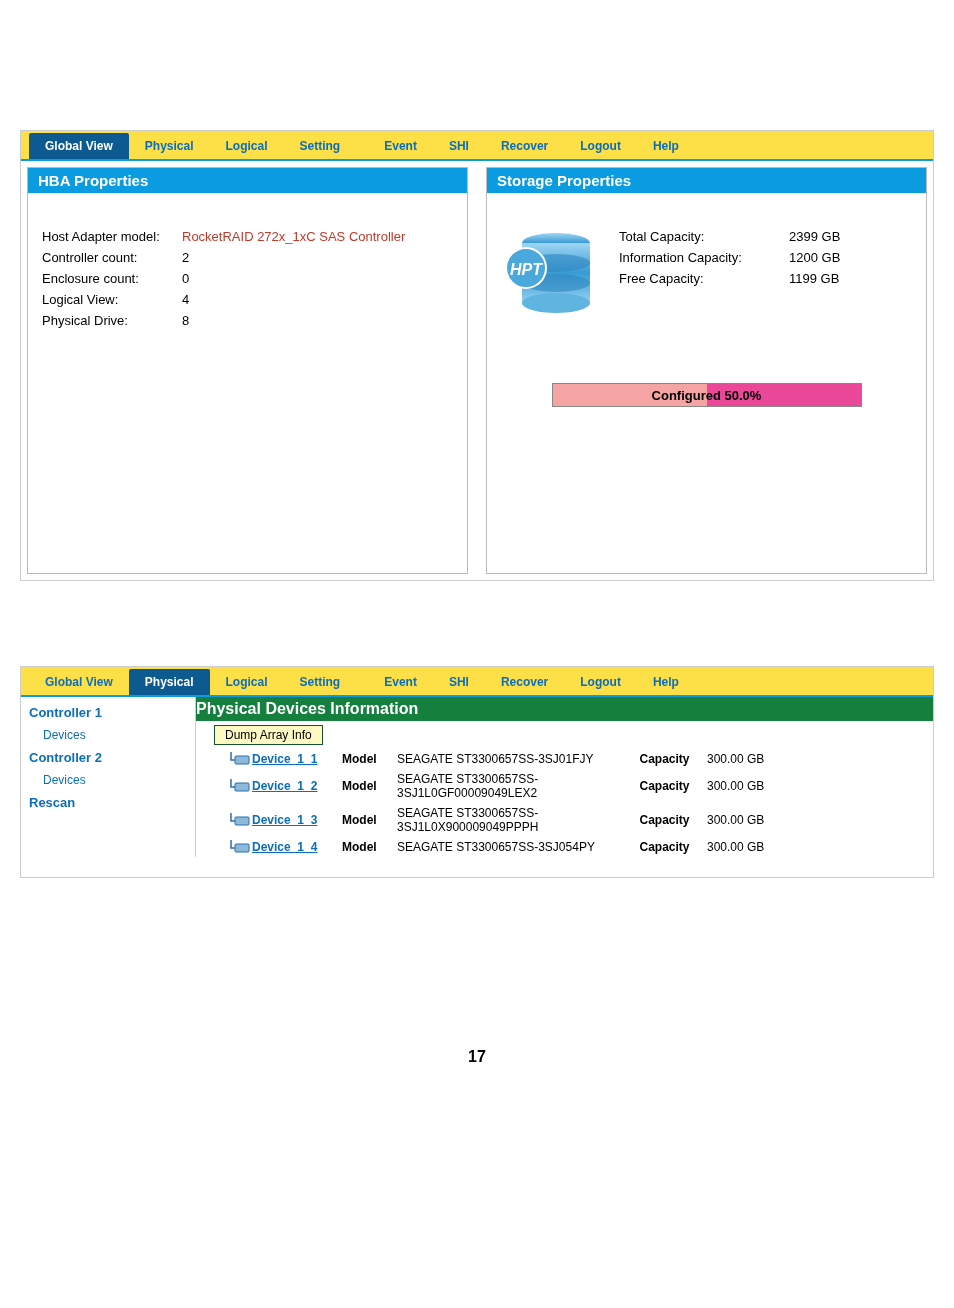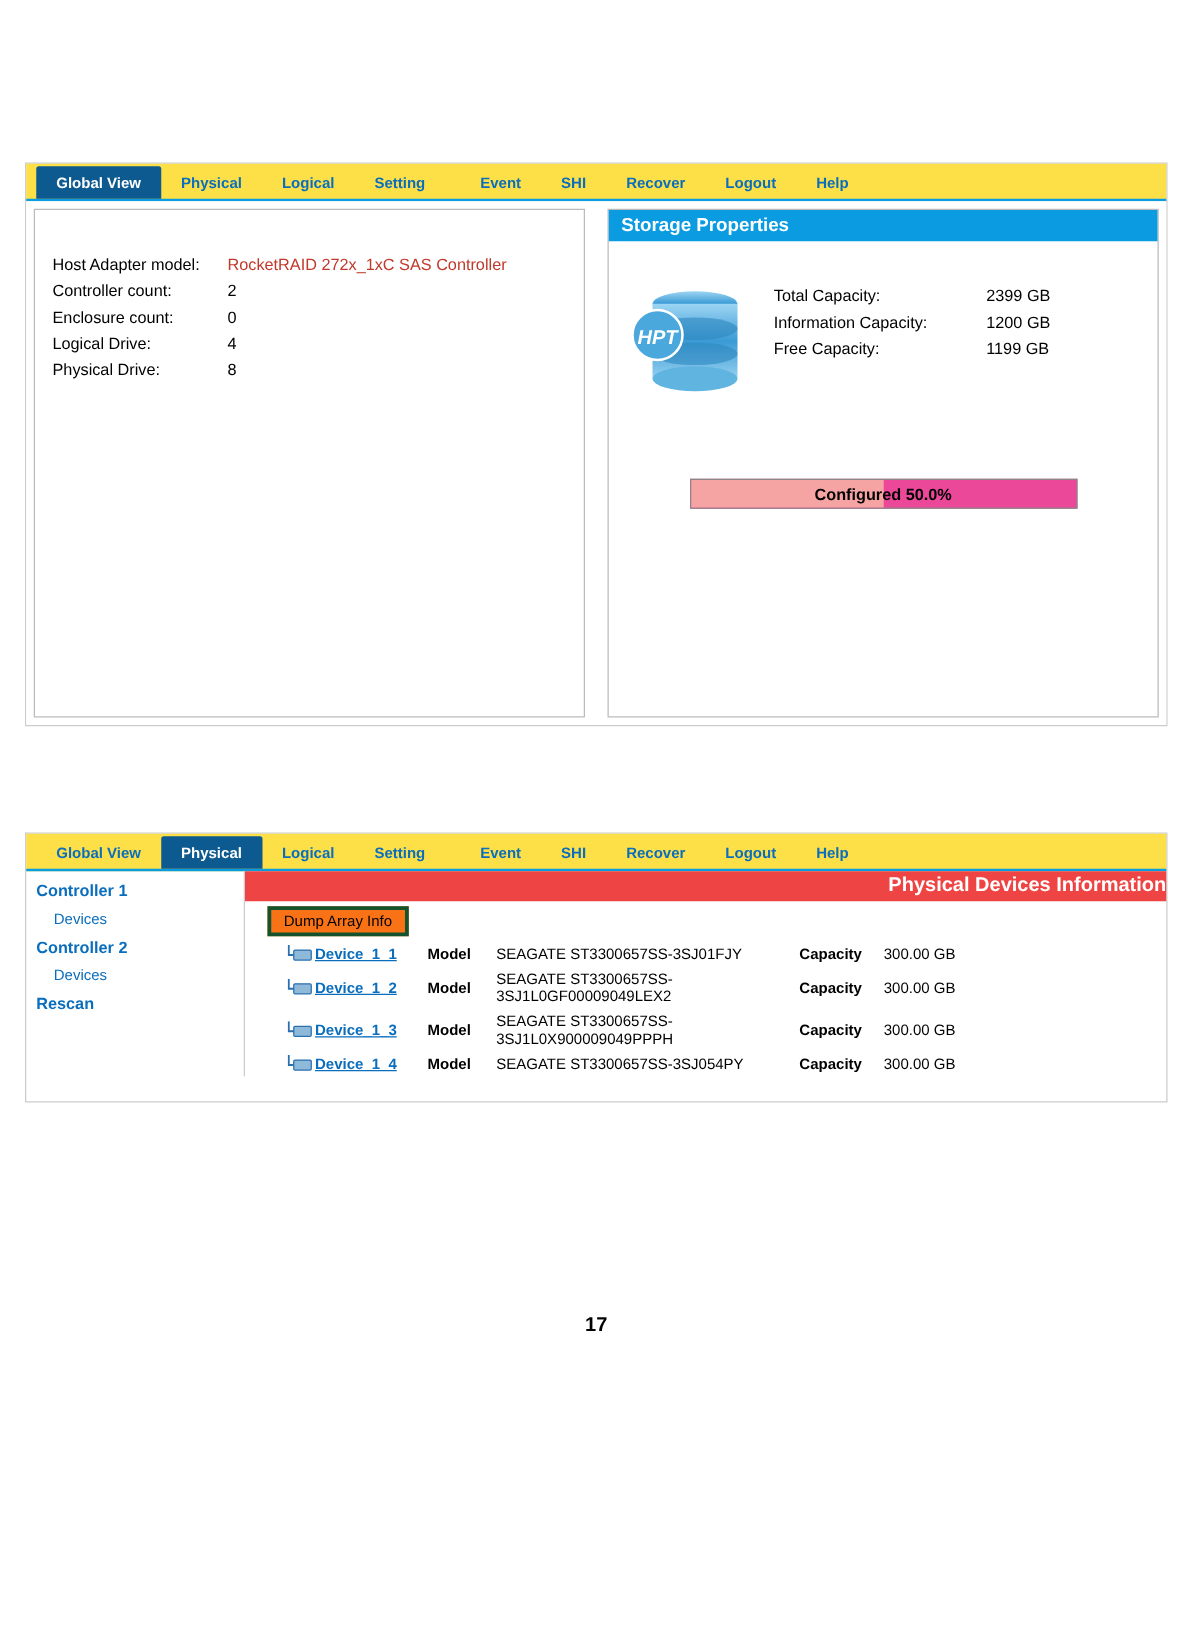--- a/index.html
+++ b/index.html
@@ -23,22 +23,22 @@
   .cap-list .kv .k { width:170px; }
   .progress-box { border:1px solid #888; height:24px; width:310px; margin:0 auto; display:flex; align-items:center; position:relative; background:#ec4899; }
   .progress-fill { background:#f5a3a3; height:100%; width:50%; }
   .progress-label { position:absolute; left:50%; transform:translateX(-50%); font-weight:bold; }
   .gap { height: 85px; }
   .sidebar-col { display:flex; }
   .sidebar { width:175px; border-right:1px solid #ccc; padding:4px 0 0 8px; font-size:13px; }
   .sidebar a { color:#0a6ebd; text-decoration:none; display:block; padding:4px 0; font-weight:bold; }
   .sidebar .sub { padding-left:14px; font-weight:normal; font-size:12px; }
   .main-col { flex:1; }
-  .banner { background:#ef4444; color:#fff; text-align:right; font-weight:bold; padding:3px 0; font-size:16px; }
-  .dump-btn { margin:4px 0 4px 18px; background:#f97316; border:3px solid #14532d; padding:2px 10px; font-size:12px; display:inline-block; cursor:pointer; }
+  .banner { background:#15803d; color:#fff; text-align:left; font-weight:bold; padding:3px 0; font-size:16px; }
+  .dump-btn { margin:4px 0 4px 18px; background:#fef9c3; border:1px solid #14532d; padding:2px 10px; font-size:12px; display:inline-block; cursor:pointer; }
   .dev-row { display:flex; align-items:center; padding:3px 0 3px 34px; font-size:12px; }
   .dev-row .tree-icon { width:22px; display:inline-flex; align-items:center; }
   .dev-row .dev-link { color:#0a6ebd; text-decoration:underline; font-weight:bold; width:90px; cursor:pointer; }
   .dev-row .lbl-model { font-weight:bold; width:55px; }
   .dev-row .model-val { width:225px; }
   .dev-row .lbl-cap { font-weight:bold; color:#000; width:85px;text-align:center; }
   .dev-row .cap-val { width:90px; }
   .page-num { text-align:center; font-weight:bold; font-size:16px; margin-top:170px; }
   svg { display:block; }
 </style>
@@ -56,35 +56,36 @@
         <div class="tab-spacer"></div>
         <div class="tab">Event</div>
         <div class="tab">SHI</div>
         <div class="tab">Recover</div>
         <div class="tab">Logout</div>
         <div class="tab">Help</div>
       </div>
     <div class="two-col">
 
       <div class="panel">
+        <div class="panel-title">HBA Properties</div>
         <div class="panel-body">
           <div class="kv">
               <div class="k">Host Adapter model:</div>
               <div class="v red">RocketRAID 272x_1xC SAS Controller</div>
             </div>
           <div class="kv">
               <div class="k">Controller count:</div>
               <div class="v">2</div>
             </div>
           <div class="kv">
               <div class="k">Enclosure count:</div>
               <div class="v">0</div>
             </div>
           <div class="kv">
-              <div class="k">Logical Drive:</div>
+              <div class="k">Logical View:</div>
               <div class="v">4</div>
             </div>
           <div class="kv">
               <div class="k">Physical Drive:</div>
               <div class="v">8</div>
             </div>
         </div>
       </div>
 
       <div class="panel">

